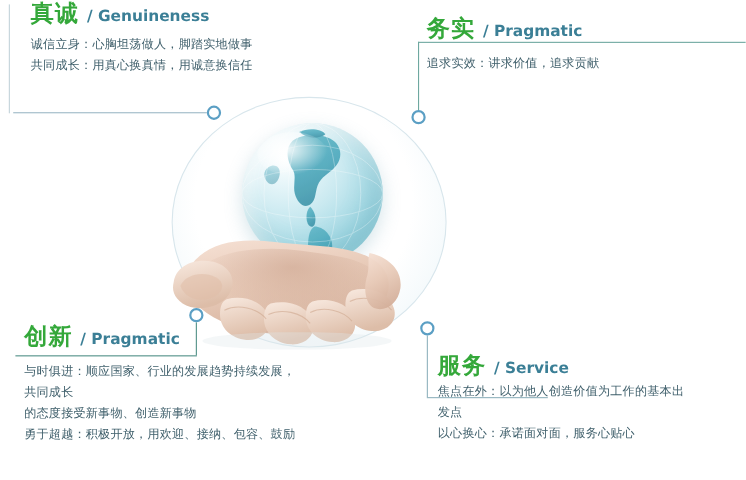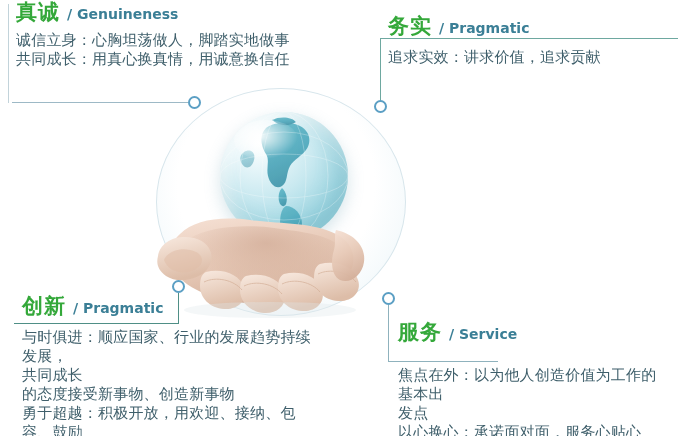--- a/index.html
+++ b/index.html
@@ -115,39 +115,39 @@
   }
   .t-en {
     font-family: "DejaVu Sans", "Liberation Sans", sans-serif;
     font-size: 14px;
     font-weight: 700;
     color: #3b7f96;
     margin-left: 7px;
     vertical-align: baseline;
   }
   .body-txt {
-    font-family: Liberation Mono, monospace;
-    font-size: 15px;
+    font-family: Liberation Sans, sans-serif;
+    font-size: 11px;
     color: #3f5f6b;
     line-height: 19px;
     letter-spacing: 0.2px;
   }
   .body-txt p { margin: 0; }
 
-  .p-tl { left: 16px;  top: 2px;  width: 330px; }
+  .p-tl { left: 28px;  top: 2px;  width: 330px; }
   .p-tl .lines { margin-top: 9px; }
 
   .p-tr { left: 388px; top: 16px; width: 272px; }
   .p-tr .lines { margin-top: 12px; }
 
   .p-bl { left: 22px;  top: 296px; width: 300px; }
   .p-bl .lines { margin-top: 12px; }
 
   .p-br { left: 398px; top: 322px; width: 272px; }
-  .p-br .lines { margin-top: 24px; }
+  .p-br .lines { margin-top: 4px; }
 </style>
 </head>
 <body>
 
 <div class="stage">
 
   <div class="ln v ln-tl-v"></div>
   <div class="ln h ln-tl-h"></div>
 
   <div class="ln h ln-tr-h"></div>

